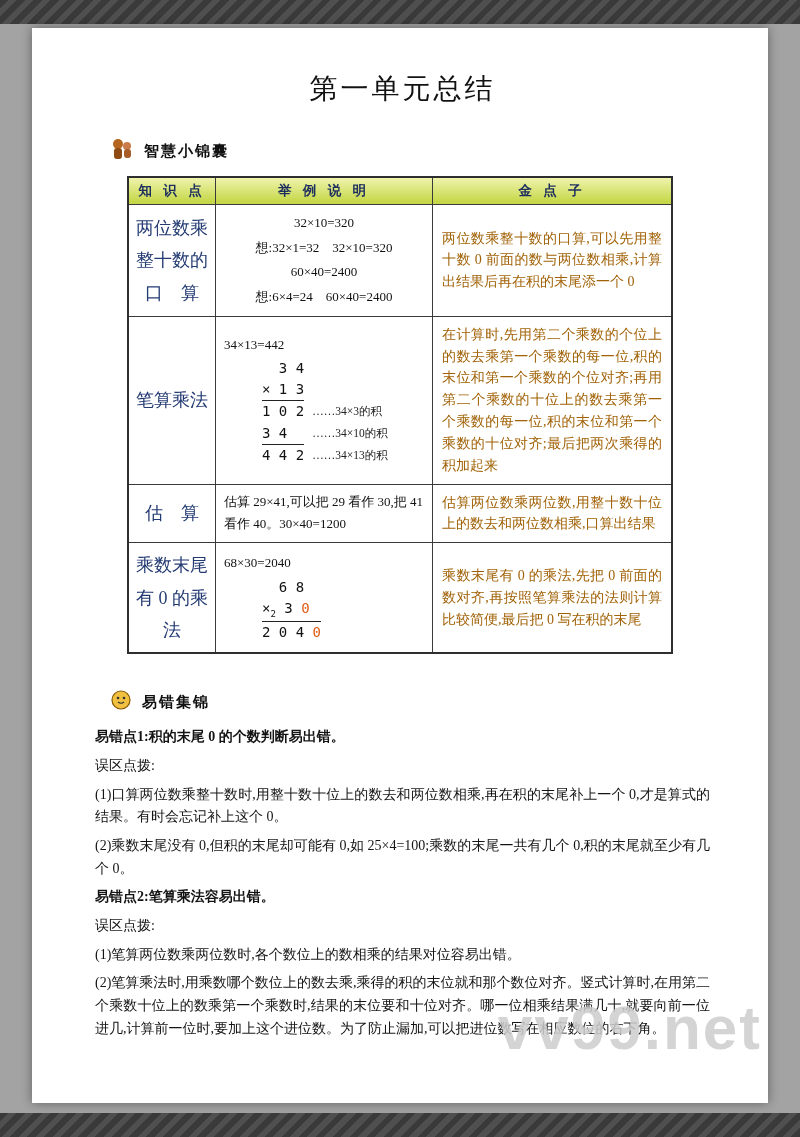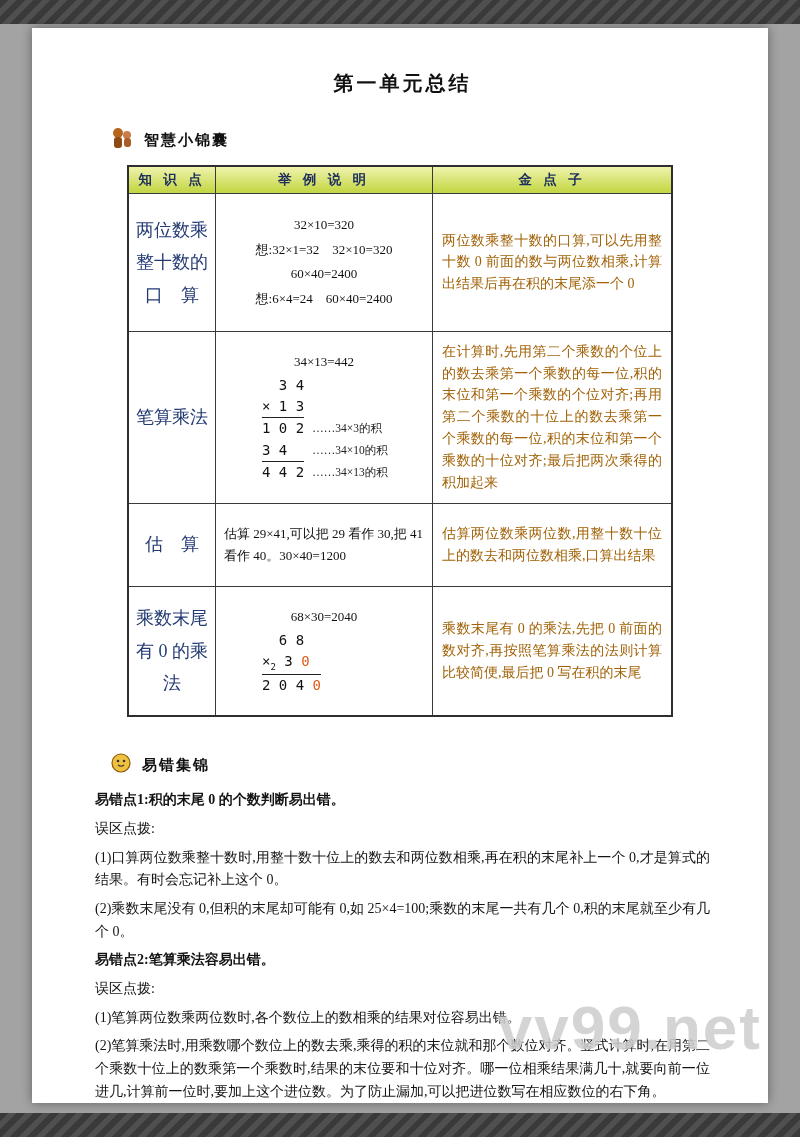--- a/index.html
+++ b/index.html
@@ -4,35 +4,35 @@
 <style>
   html,body{margin:0;padding:0;background:#8f8f8f;}
   .stage{position:relative;width:800px;height:1137px;margin:0 auto;background:#a3a3a3;overflow:hidden;
          font-family:"Liberation Serif",serif;color:#1a1a1a;}
   .bar{position:absolute;left:0;right:0;height:24px;
        background:repeating-linear-gradient(135deg,#3a3a3a 0 6px,#4f4f4f 6px 12px);}
   .bar.top{top:0;}
   .bar.bottom{bottom:0;}
   .page{position:absolute;top:28px;left:32px;right:32px;bottom:34px;background:#ffffff;
         box-shadow:0 0 10px rgba(0,0,0,.4);padding:30px 58px 0 63px;overflow:hidden;}
-  .page-title{margin:12px 0 28px 0;text-align:center;font-size:20px;font-weight:bold;letter-spacing:3px;color:#111;}
+  .page-title{margin:12px 0 28px 0;text-align:center;font-size:28px;font-weight:normal;letter-spacing:3px;color:#111;}
   .sec-head{display:flex;align-items:center;gap:9px;margin:16px 0 10px 14px;}
   .sec-head .label{font-size:15px;font-weight:bold;letter-spacing:2px;color:#111;}
 
   table.summary{border-collapse:collapse;margin-left:32px;width:528px;table-layout:fixed;}
   table.summary th,table.summary td{border:1px solid #3a3a3a;}
   table.summary{border:2px solid #2e2e2e;}
   th.hdr{background:linear-gradient(180deg,#eff3ad 0%,#c6d84a 90%);font-size:13.5px;font-weight:bold;
          letter-spacing:4px;color:#1c2d5e;padding:4px 2px;text-align:center;}
   td{vertical-align:middle;}
   td.pt{width:82px;text-align:center;font-size:18px;line-height:1.8;color:#233a73;padding:6px 5px;}
-  td.ex{width:212px;font-size:13px;color:#111;padding:19px 8px;}
+  td.ex{width:212px;font-size:13px;color:#111;padding:6px 8px;}
   td.tip{width:234px;font-size:14px;line-height:1.56;color:#a16207;padding:7px 9px;text-align:justify;}
   .exline{text-align:center;line-height:1.9;}
-  .eq{text-align:center;line-height:1.7;margin-bottom:2px;}
+  .eq{line-height:1.7;margin-bottom:2px;}
   .extext{text-align:left;line-height:1.7;}
 
   .vblock{padding-left:38px;font-family:"DejaVu Sans Mono",monospace;font-size:14px;line-height:1.5;}
   .vline{display:flex;}
   .vdigits{display:inline-block;white-space:pre;}
   .w5{width:5ch;}
   .w7{width:7ch;}
   .rule{border-bottom:1.2px solid #222;}
   .vnote{font-family:"Liberation Serif",serif;font-size:11.5px;color:#222;margin-left:8px;white-space:nowrap;line-height:1.9;}
   .red{color:#e05a14;}

